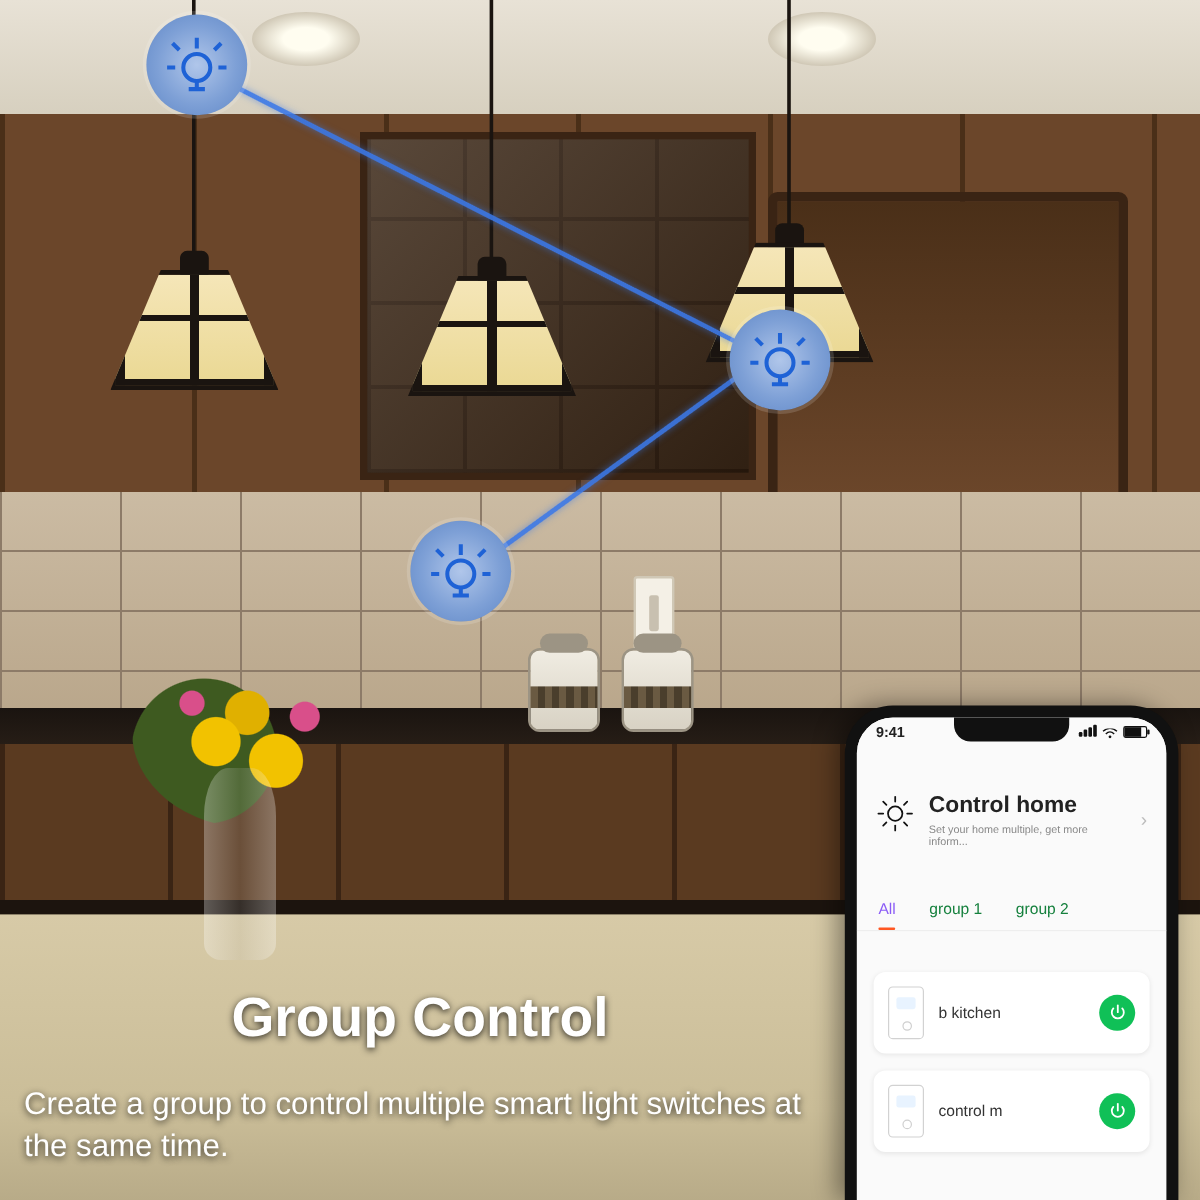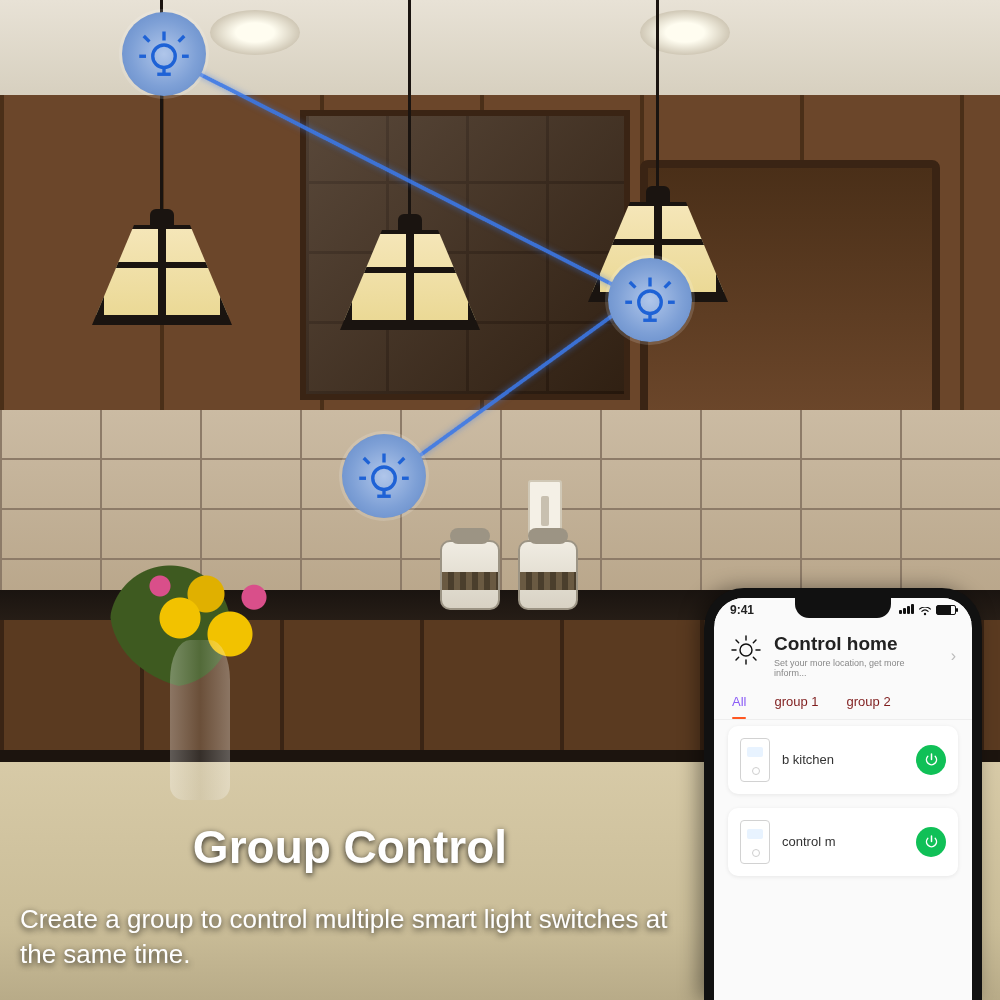--- a/index.html
+++ b/index.html
@@ -71,39 +71,39 @@
   .net-node{position:absolute;width:84px;height:84px;border-radius:50%;background:radial-gradient(circle,#b0c6ea 0%,#7ea0d6 55%,#5e86c6 100%);display:flex;align-items:center;justify-content:center;box-shadow:0 0 0 3px rgba(255,255,255,.15);}
   .net-node svg{width:54px;height:54px;stroke:#1e62d6;fill:none;stroke-width:3;}
 
   
   .caption{position:absolute;left:20px;bottom:28px;right:320px;color:#fff;text-shadow:0 2px 6px rgba(0,0,0,.8);}
   .caption h1{font-size:46px;font-weight:600;margin-bottom:28px;text-align:center;}
   .caption p{font-size:26px;line-height:1.35;font-weight:400;}
 
   
   .phone{position:absolute;right:18px;bottom:0;width:278px;height:412px;background:#111;border-radius:40px 40px 0 0;padding:10px 10px 0;box-shadow:-6px 0 20px rgba(0,0,0,.4);}
-  .screen{width:100%;height:100%;background:#fafafa;border-radius:30px 30px 0 0;overflow:hidden;display:flex;flex-direction:column;font-size:13px;color:#222;}
+  .screen{width:100%;height:100%;background:#fafafa;border-radius:30px 30px 0 0;overflow:hidden;display:flex;flex-direction:column;font-size:13px;color:#222;gap:28px;}
   .notch{height:24px;background:#fafafa;display:flex;align-items:center;justify-content:space-between;padding:0 16px;font-size:12px;font-weight:600;}
   .notch .cutout{width:96px;height:20px;background:#111;border-radius:0 0 14px 14px;position:absolute;left:50%;top:10px;transform:translateX(-50%);}
   .status-icons{display:flex;gap:4px;align-items:center}
   .bar{width:3px;background:#111;display:inline-block;margin-left:1px;border-radius:1px;}
   .wifi-ic{width:14px;height:10px;display:inline-block}
   .batt{width:20px;height:10px;border:1px solid #111;border-radius:2px;position:relative}
   .batt::after{content:"";position:absolute;right:-3px;top:2px;width:2px;height:4px;background:#111;border-radius:1px;}
   .batt i{display:block;height:100%;width:80%;background:#111;}
 
   .welcome{padding:12px 16px 10px;display:flex;align-items:flex-start;gap:12px;}
   .sun-icon{width:32px;height:32px;flex:none}
   .sun-icon svg{width:100%;height:100%;stroke:#111;fill:none;stroke-width:2.2}
   .welcome h2{font-size:19px;font-weight:700;line-height:1.1}
   .welcome small{font-size:9px;color:#888;display:block;margin-top:3px}
   .welcome .chev{margin-left:auto;color:#bbb;font-size:16px;align-self:center}
 
   .tabs{display:flex;gap:28px;padding:6px 18px 10px;font-size:13px;border-bottom:1px solid #eee;}
-  .tabs span{color:#7f1d1d;position:relative}
+  .tabs span{color:#15803d;position:relative}
   .tabs span.active{color:#8b5cf6;font-weight:400}
   .tabs span.active::after{content:"";position:absolute;left:0;right:0;bottom:-10px;height:2px;background:#ff5722;border-radius:2px;}
 
   .devices{flex:1;overflow:hidden;padding:6px 14px 0}
   .dev-card{background:#fff;border-radius:10px;box-shadow:0 1px 4px rgba(0,0,0,.08);padding:12px 12px;display:flex;align-items:center;gap:12px;margin-bottom:14px;}
   .dev-thumb{width:30px;height:44px;border-radius:4px;border:1.5px solid #d2d2d2;position:relative;flex:none;background:#fff}
   .dev-thumb::before{content:"";position:absolute;left:6px;right:6px;top:8px;height:10px;background:#e8f3ff;border-radius:2px;}
   .dev-thumb::after{content:"";position:absolute;left:11px;top:28px;width:6px;height:6px;border:1.5px solid #cfcfcf;border-radius:50%;}
   .dev-name{font-size:13px;color:#333;flex:1}
   .pwr{width:30px;height:30px;border-radius:50%;background:#10c057;display:flex;align-items:center;justify-content:center;flex:none}
@@ -238,21 +238,21 @@
               <line x1="39" y1="24" x2="45" y2="24"></line>
               <line x1="9" y1="9" x2="13" y2="13"></line>
               <line x1="35" y1="35" x2="39" y2="39"></line>
               <line x1="35" y1="13" x2="39" y2="9"></line>
               <line x1="9" y1="39" x2="13" y2="35"></line>
             </g>
           </svg>
       </span>
       <div>
         <h2>Control home</h2>
-        <small>Set your more location, get more inform...</small>
+        <small>Set your home multiple, get more inform...</small>
       </div>
       <span class="chev">›</span>
     </div>
 
     <div class="tabs">
       <span class="active">All</span>
       <span>group 1</span>
       <span>group 2</span>
     </div>
 

